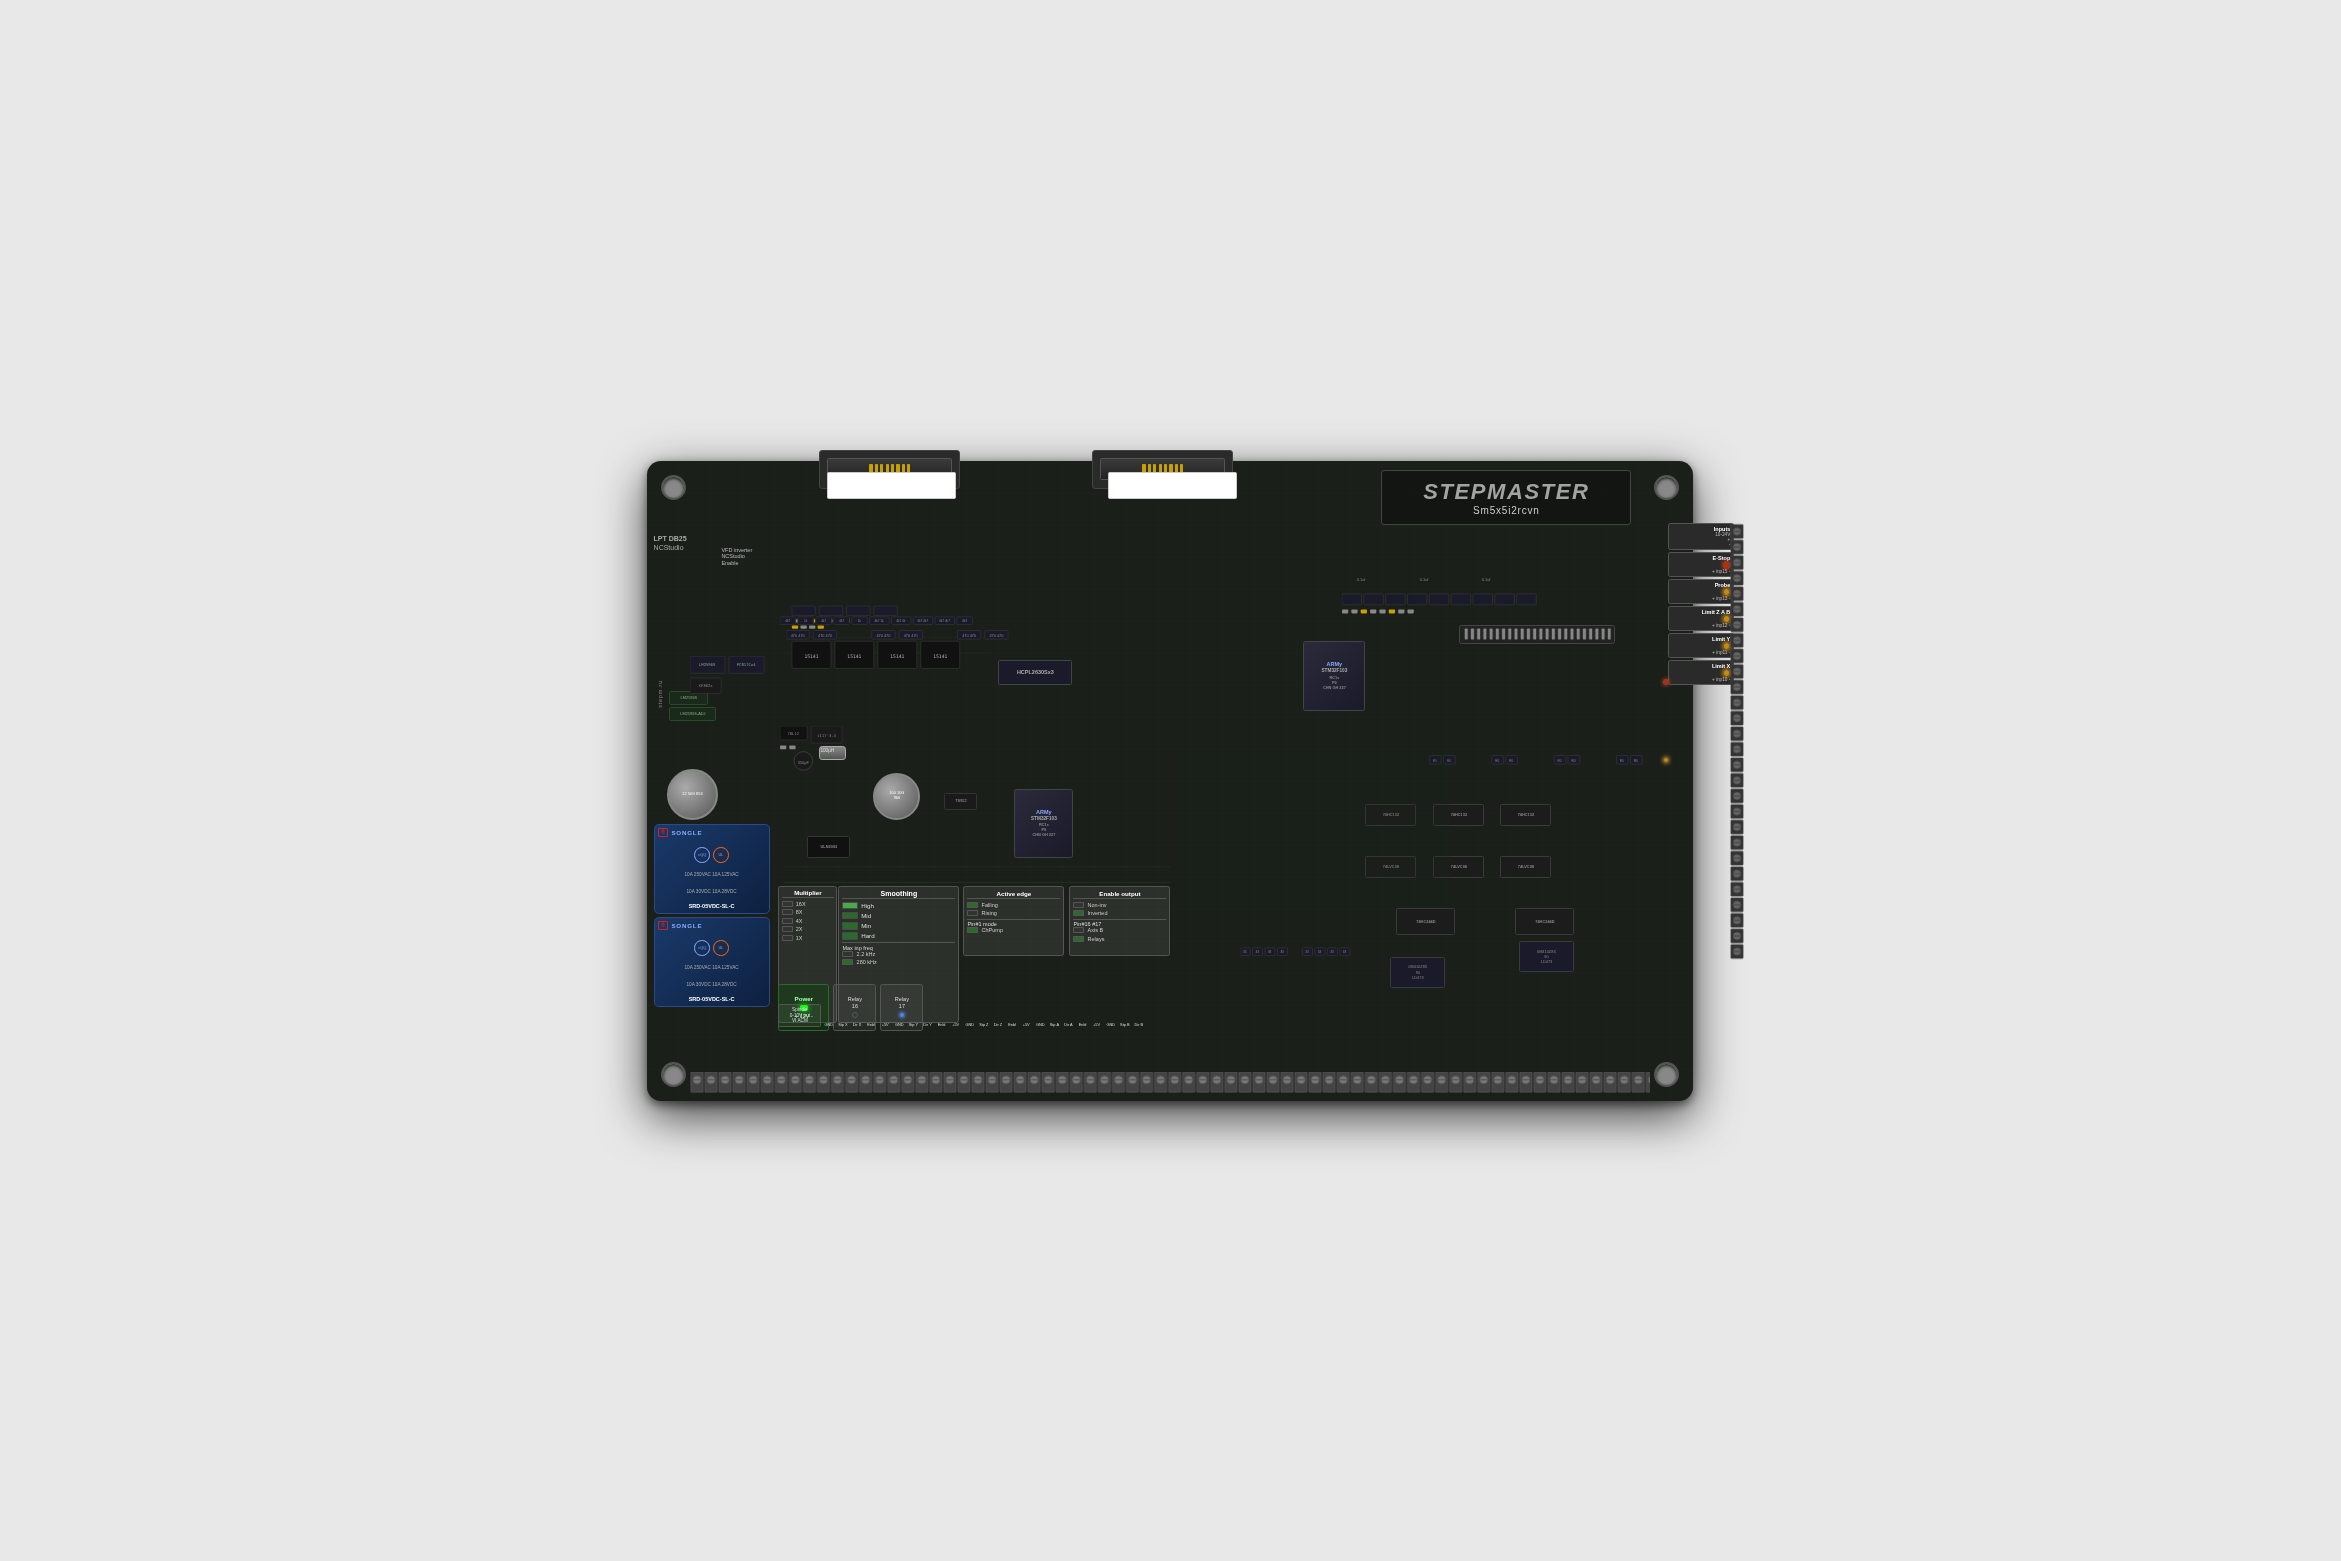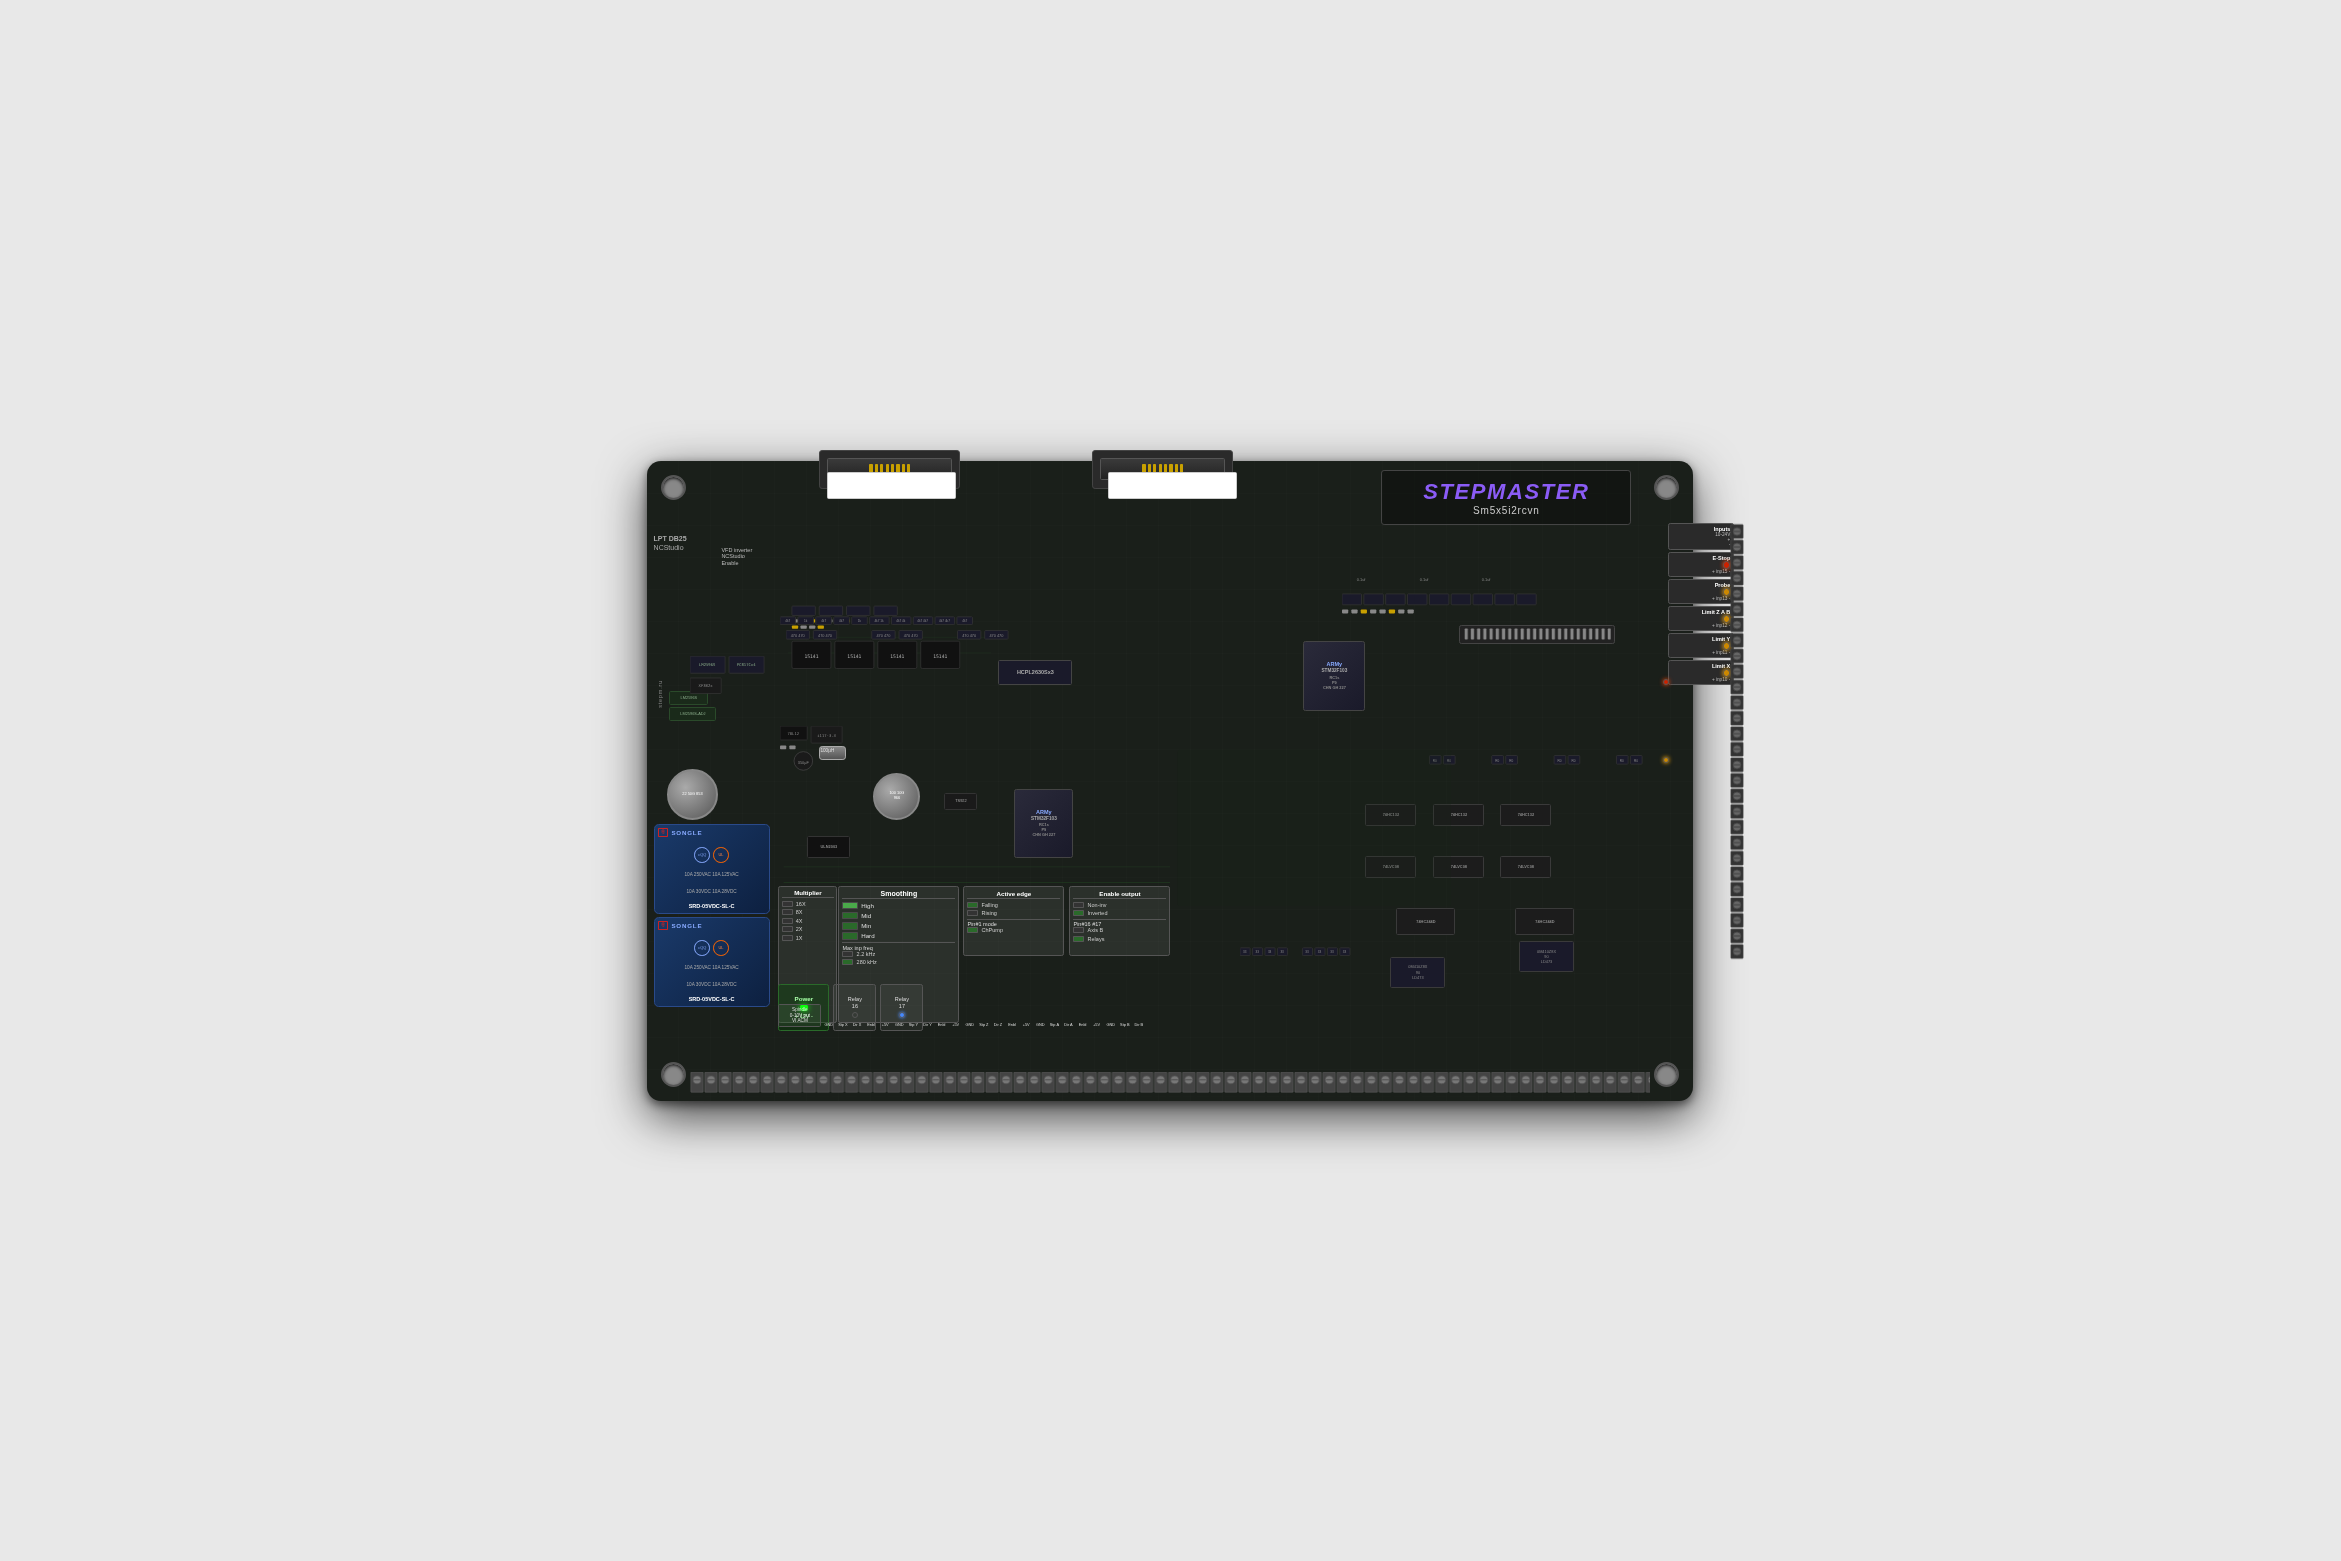--- a/index.html
+++ b/index.html
@@ -92,21 +92,21 @@
       border: 0.8px solid #444;
       border-radius: 3.1px;
       display: flex;
       flex-direction: column;
       justify-content: center;
       align-items: center;
     }
     .brand-title {
       font-size: 22px;
       font-weight: 900;
-      color: #8b5cf6;
+      color: #a3a3a3;
       letter-spacing: 1.6px;
       font-style: italic;
     }
     .brand-subtitle {
       font-size: 10px;
       color: #ccc;
       letter-spacing: 0.8px;
     }
 
     

